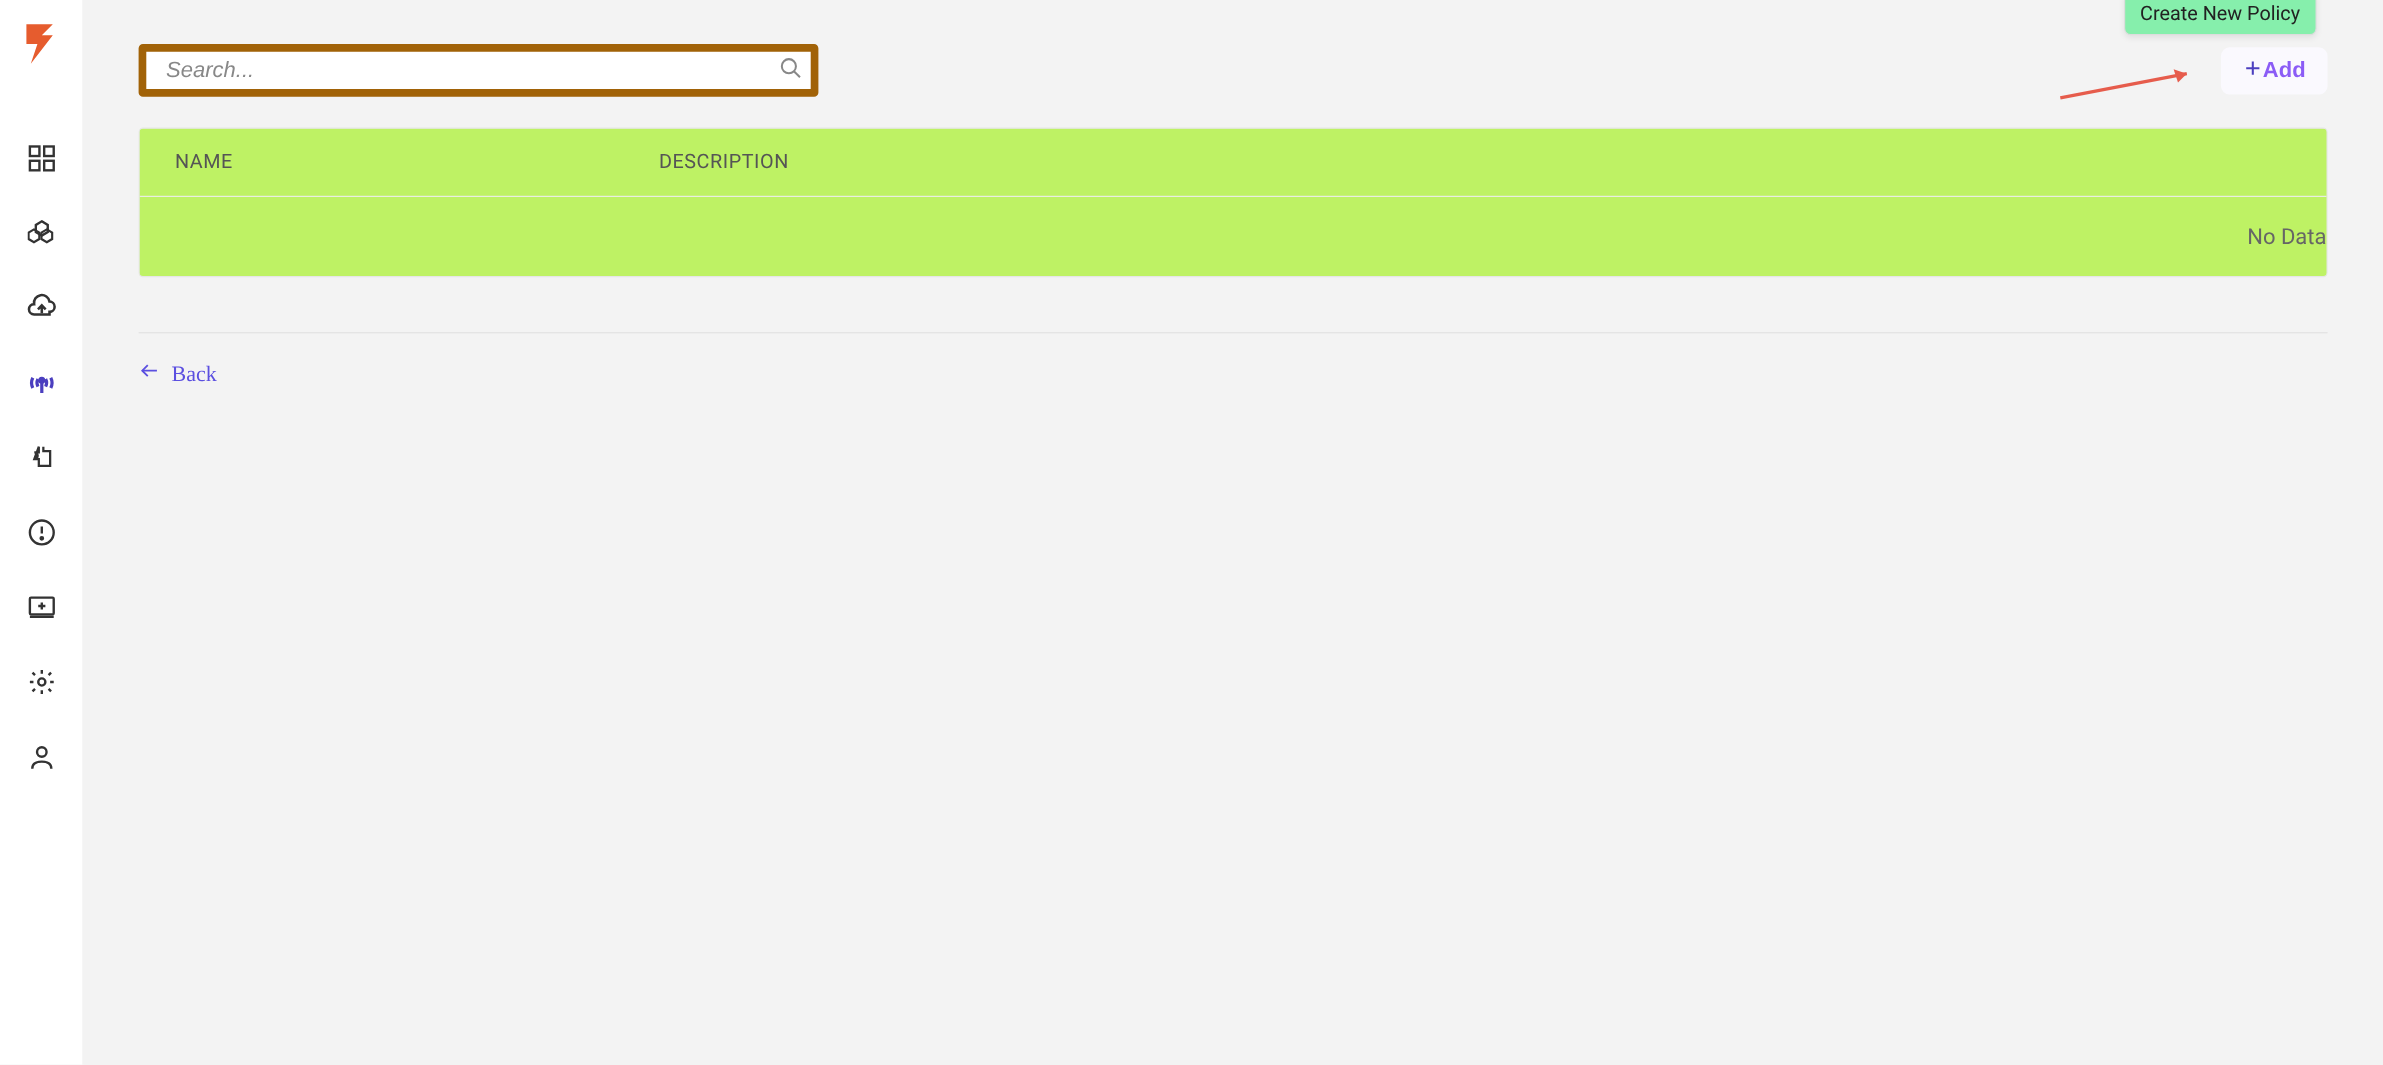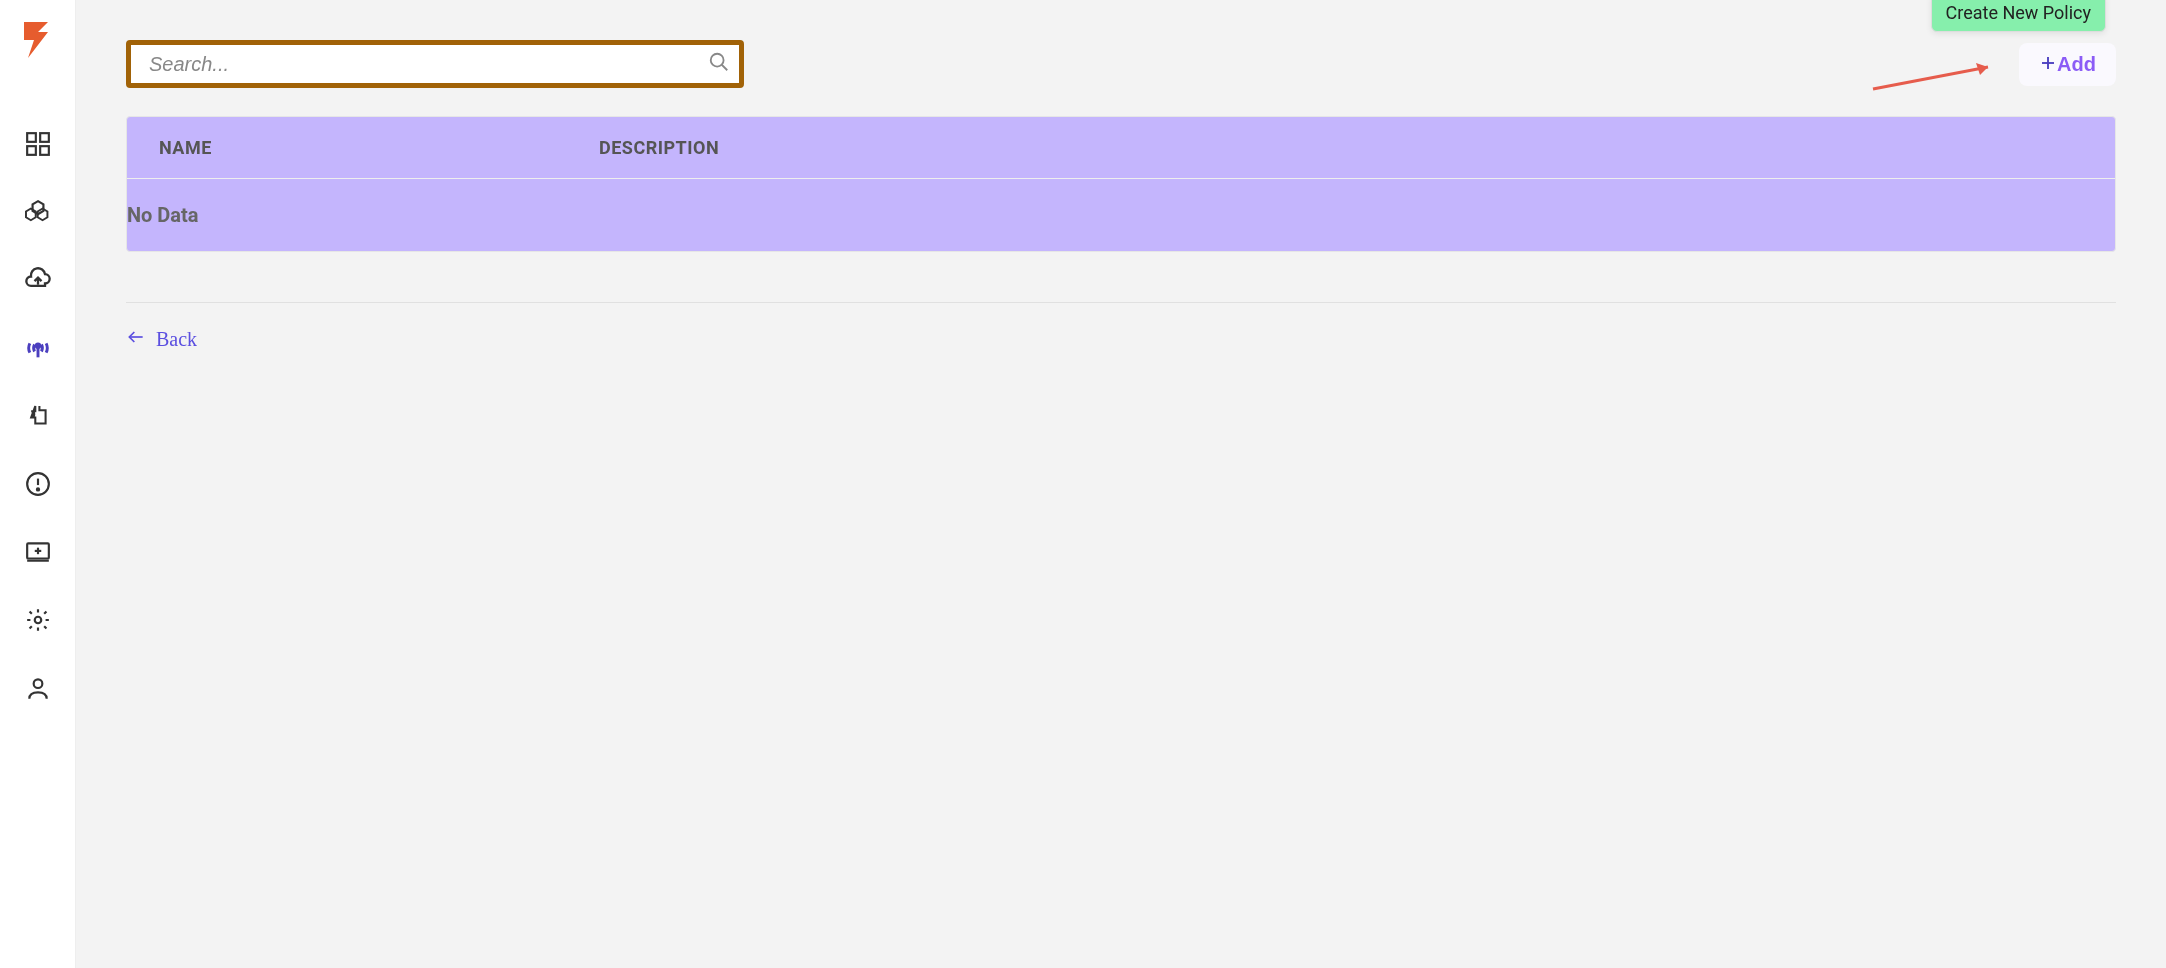--- a/index.html
+++ b/index.html
@@ -6,32 +6,32 @@
     body { font-family: -apple-system, BlinkMacSystemFont, 'Segoe UI', Roboto, Helvetica, Arial, sans-serif; background: #f3f3f3; width: 2166px; height: 968px; overflow: hidden; }
     .app { display: flex; height: 100%; }
     .sidebar { width: 76px; background: #ffffff; display: flex; flex-direction: column; align-items: center; padding-top: 18px; gap: 40px; border-right: 1px solid #eee; }
     .logo { width: 36px; height: 52px; margin-bottom: 20px; }
     .nav-icon { width: 28px; height: 28px; display: flex; align-items: center; justify-content: center; color: #333; cursor: pointer; }
     .nav-icon.active { color: #4b3fbf; }
     .main { flex: 1; padding: 40px 50px; position: relative; }
     .page-title { font-size: 40px; font-weight: 700; color: #222; margin-bottom: 28px; }
     .top-row { display: flex; justify-content: space-between; align-items: center; margin-bottom: 28px; position: relative; }
     .search-wrap { position: relative; width: 618px; }
-    .search-input { width: 100%; height: 48px; border: 5px solid #a16207; border-radius: 4px; padding: 0 48px 0 18px; font-size: 20px; font-style: italic; color: #666; outline: none; background: #fff; }
+    .search-input { width: 100%; height: 48px; border: 7px solid #a16207; border-radius: 4px; padding: 0 48px 0 18px; font-size: 20px; font-style: italic; color: #666; outline: none; background: #fff; }
     .search-input::placeholder { color: #888; font-style: italic; }
     .search-icon { position: absolute; right: 14px; top: 50%; transform: translateY(-50%); color: #888; }
     .add-btn { display: inline-flex; align-items: center; color: #8b5cf6; font-size: 20px; font-weight: 600; background: #faf9fe; border: none; cursor: pointer; padding: 10px 20px; border-radius: 8px; }
     .add-btn .plus { font-size: 20px; line-height: 1; color: #4b3fbf; }
     .tooltip { position: absolute; right: 10px; top: -50px; background: #86efac; border: 1px solid #ddd; border-radius: 6px; padding: 8px 14px; font-size: 18px; color: #222; box-shadow: 0 2px 6px rgba(0,0,0,0.08); white-space: nowrap; }
     .arrow-annotation { position: absolute; right: 108px; top: 16px; pointer-events: none; }
-    .table-wrap { background: #c4b5fd; border: 1px solid #e6e6e6; border-radius: 4px; margin-bottom: 50px; font-weight: bold; }
+    .table-wrap { background: #bef264; border: 1px solid #e6e6e6; border-radius: 4px; margin-bottom: 50px; }
     .thead { display: flex; padding: 20px 32px; border-bottom: 1px solid #eee; }
     .th-name { width: 440px; font-size: 18px; color: #555; letter-spacing: 0.5px; }
     .th-desc { flex: 1; font-size: 18px; color: #555; letter-spacing: 0.5px; }
-    .tbody { padding: 24px 0; text-align: left; font-size: 20px; color: #666; }
+    .tbody { padding: 24px 0; text-align: right; font-size: 20px; color: #666; }
     .divider { border: none; border-top: 1px solid #e0e0e0; margin: 0 0 24px 0; }
     .back-link { display: inline-flex; align-items: center; gap: 10px; color: #5b4fe0; font-size: 20px; font-weight: 500; cursor: pointer; font-family: Liberation Serif, serif; }
     .back-arrow { font-size: 20px; }
   </style>
 </head>
 <body>
 
 <div class="app">
   <div class="sidebar">
     <div class="logo">

